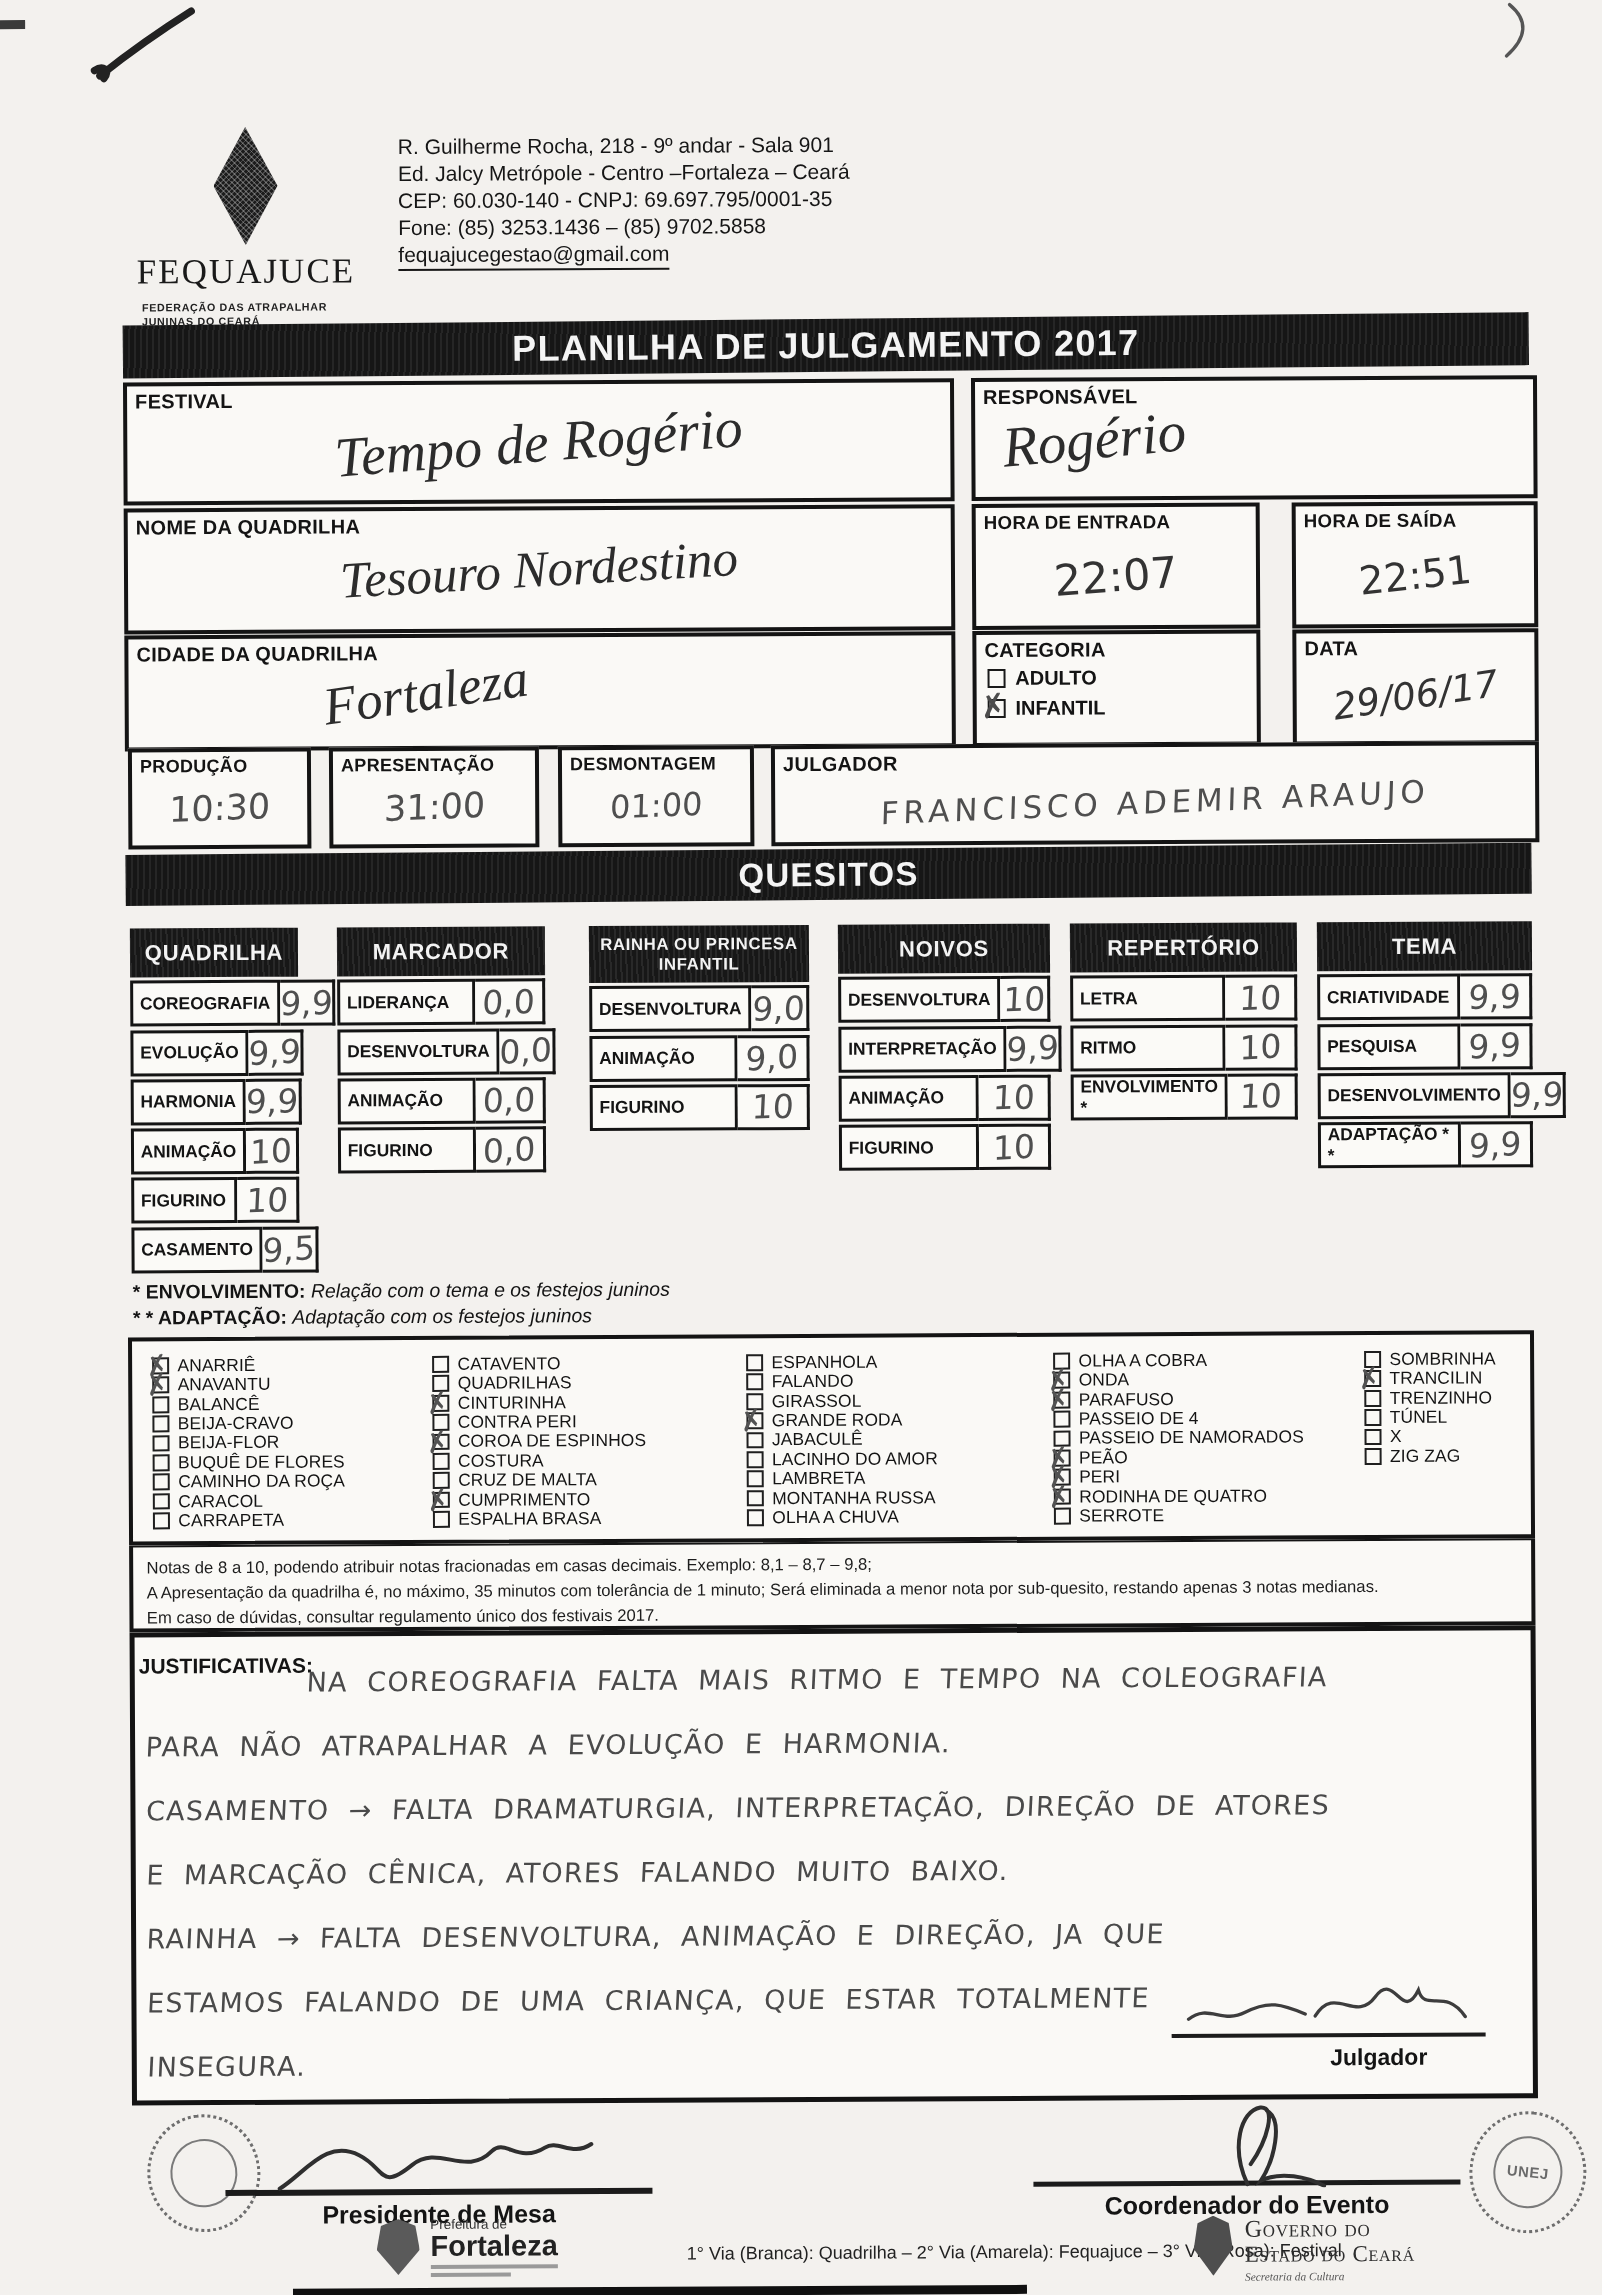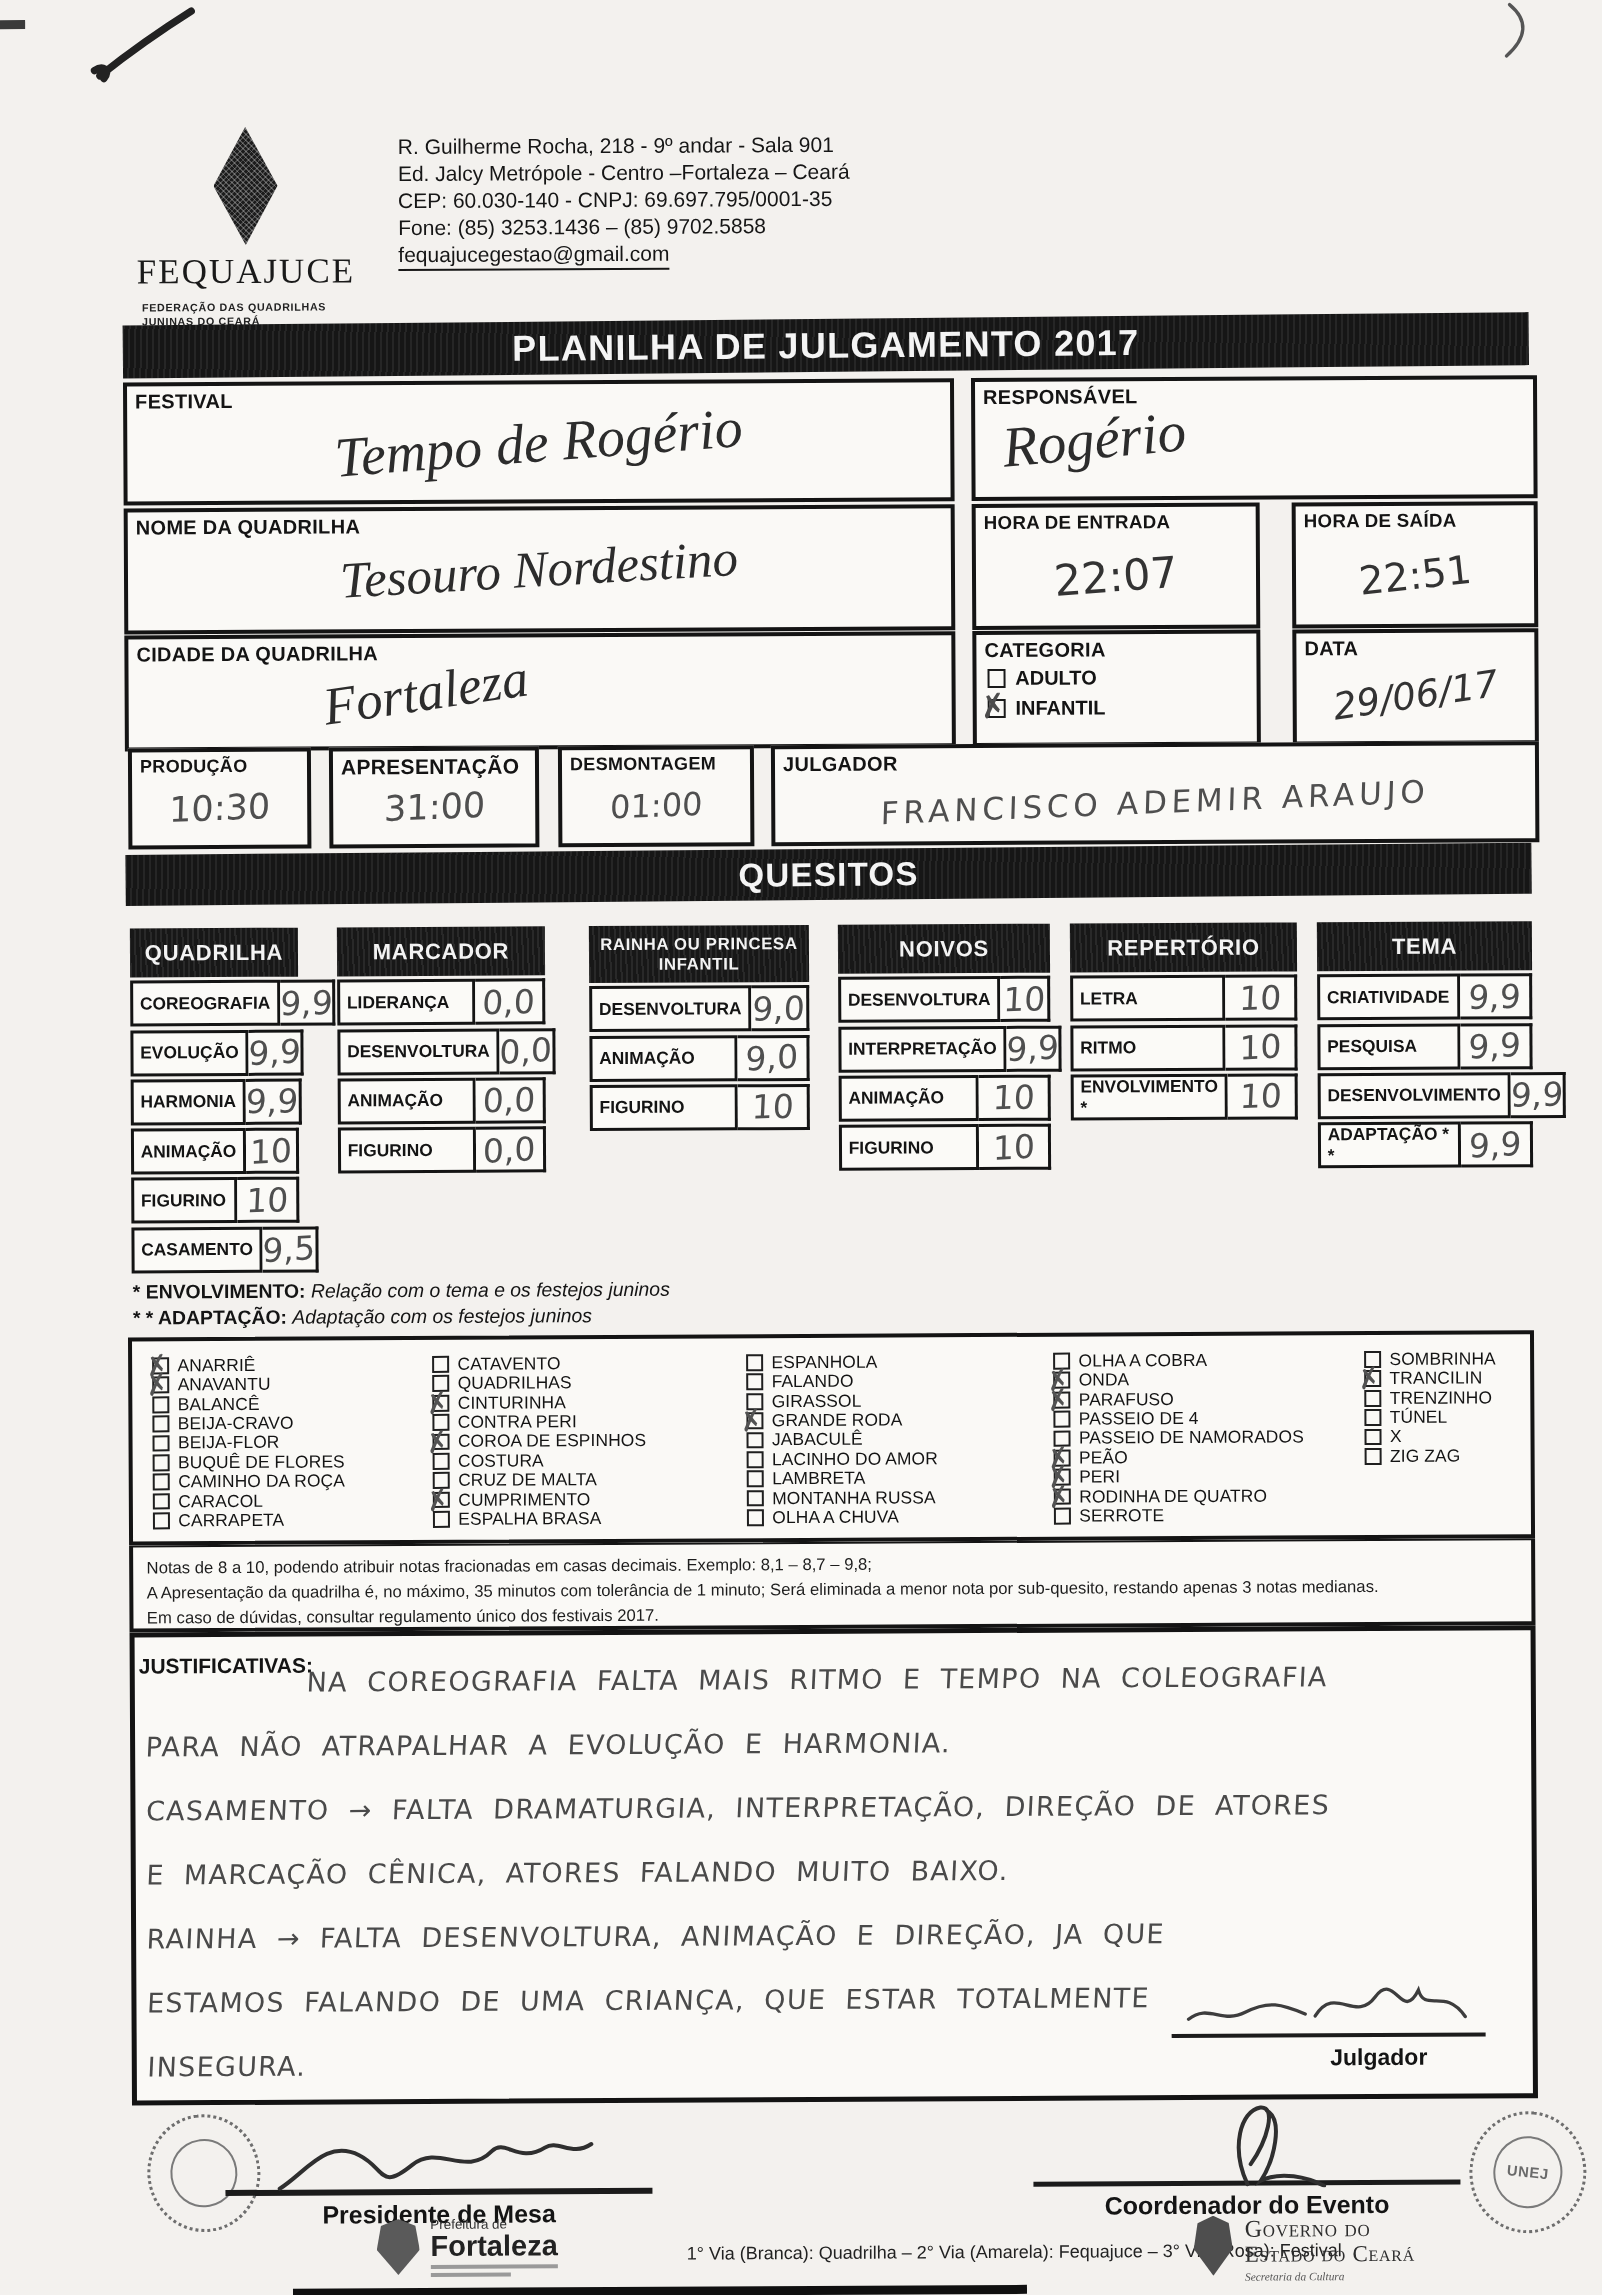--- a/index.html
+++ b/index.html
@@ -118,21 +118,21 @@
   <div class="artifact" style="left:0;top:16px;width:31px;height:8.7px;background:#3a3a3a;"></div>
   <svg class="artifact" style="left:1502px;top:5.3px;" width="47" height="60" viewBox="0 0 70 90">
     <path d="M20,5 Q62,40 15,82" stroke="#555" stroke-width="5" fill="none" stroke-linecap="round"></path>
   </svg>
 
   <div class="header">
     <div class="logo-block">
       <div class="diamond"></div>
       <div class="org-name">FEQUAJUCE</div>
       <div class="org-sub">
-        <div>FEDERAÇÃO DAS QUADRILHAS</div>
+        <div>FEDERAÇÃO DAS ATRAPALHAR</div>
         <div>JUNINAS DO CEARÁ</div>
       </div>
     </div>
     <div class="address">
       <div>R. Guilherme Rocha, 218 - 9º andar - Sala 901</div>
       <div>Ed. Jalcy Metrópole - Centro –Fortaleza – Ceará</div>
       <div>CEP: 60.030-140 - CNPJ: 69.697.795/0001-35</div>
       <div>Fone: (85) 3253.1436 – (85) 9702.5858</div>
       <div><span class="email">fequajucegestao@gmail.com</span></div>
     </div>
@@ -198,21 +198,21 @@
       </span>
   </div>
 
   <div class="fbox" style="left:130px;top:745px;width:175px;height:93px;">
     <span class="flabel" style="font-size:18px;">PRODUÇÃO</span>
     <span class="vcenter" style="padding-top:18.7px;">
         <span class="pencil" style="font-size:35px;">10:30</span>
       </span>
   </div>
   <div class="fbox" style="left:331px;top:745px;width:202px;height:93px;">
-    <span class="flabel" style="font-size:21px;">APRESENTAÇÃO</span>
+    <span class="flabel" style="font-size:18px;">APRESENTAÇÃO</span>
     <span class="vcenter" style="padding-top:18.7px;">
         <span class="pencil" style="font-size:35px;">31:00</span>
       </span>
   </div>
   <div class="fbox" style="left:560px;top:745px;width:188px;height:93px;">
     <span class="flabel" style="font-size:18px;">DESMONTAGEM</span>
     <span class="vcenter" style="padding-top:18.7px;">
         <span class="pencil" style="font-size:32px;">01:00</span>
       </span>
   </div>

